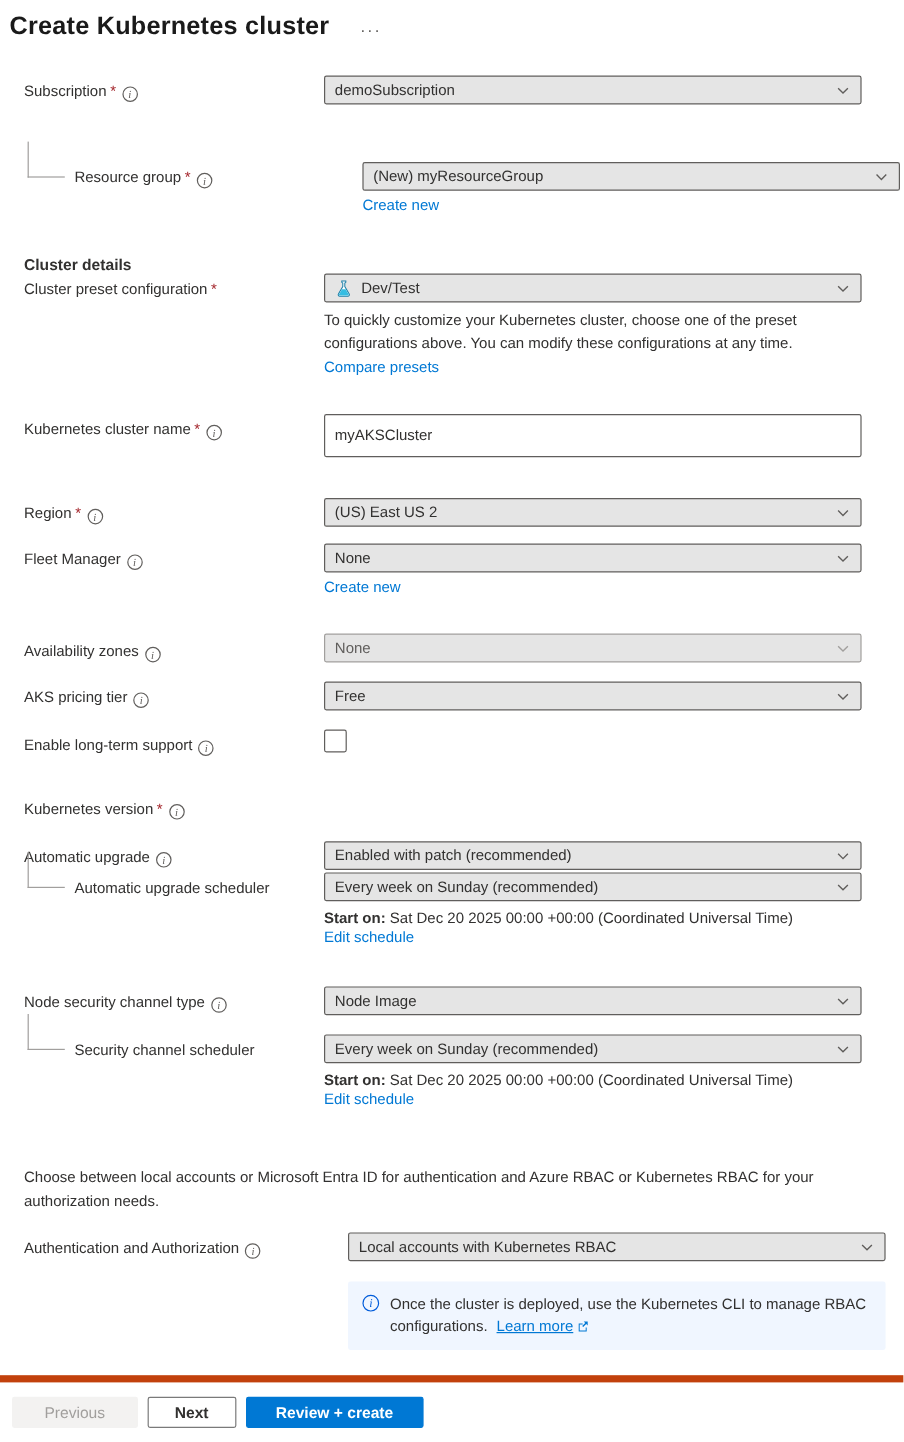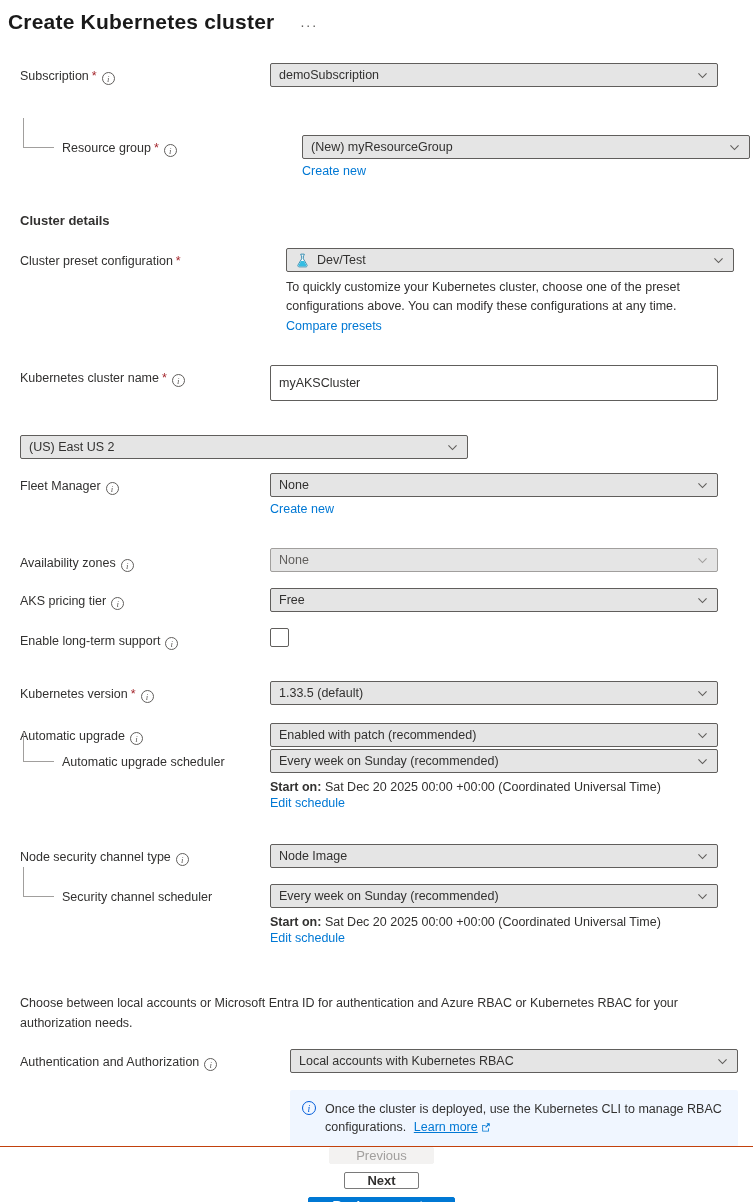--- a/index.html
+++ b/index.html
@@ -79,33 +79,33 @@
     font-size:10px; line-height:13px; text-align:center; font-style:italic;
     font-family:"Liberation Serif", serif;
   }
   .infobox .txt { font-size:12.5px; line-height:18px; color:#323130; }
   .infobox .link { text-decoration:underline; margin-left:4px; }
   .ext-icon { display:inline-block; vertical-align:-1px; margin-left:3px; }
 
   
   .footer {
     position:absolute; left:0; right:0; bottom:0; height:56px; background:#fff;
-    border-top:1px solid #c2410c; display:flex; align-items:center; padding-left:10px; gap:8px;flex-direction:column;
+    border-top:6px solid #c2410c; display:flex; align-items:center; padding-left:10px; gap:8px;
   }
   .btn { height:26px; font-size:13px; border-radius:2px; padding:0 18px;
          font-family:"Liberation Sans", sans-serif; cursor:pointer; border:1px solid transparent; }
   .btn-disabled { background:#f3f2f1; color:#a19f9d; border-color:#f3f2f1; cursor:default; padding:0 26px; }
   .btn-secondary { background:#fff; color:#323130; border-color:#7a7a7a; font-weight:700; padding:0 22px; }
   .btn-primary { background:#0078d4; color:#fff; border-color:#0078d4; font-weight:700; padding:0 24px; }
 
   
   #row-subscription   { margin-top:29px; }
   #row-resourcegroup  { margin-top:48px;gap:32px; }
   #heading-cluster    { margin-top:35px; }
-  #row-preset         { margin-top:20px;gap:16px; }
+  #row-preset         { margin-top:0; }
   #row-name           { margin-top:32px; }
   #row-region         { margin-top:34px; }
   #row-fleet          { margin-top:14px; }
   #row-zones          { margin-top:32px;align-items:flex-end; }
   #row-pricing        { margin-top:16px; }
   #row-lts            { margin-top:16px; }
   #row-version        { margin-top:31px; }
   #row-autoupgrade    { margin-top:18px; }
   #row-upgsched       { margin-top:2px; }
   #row-nodesec        { margin-top:34px; }
@@ -186,20 +186,23 @@
   <div class="frow" id="row-name">
     <div class="flabel">
       <span>Kubernetes cluster name</span><span class="req">*</span><span class="info-i">i</span>
     </div>
     <div class="fcontrol">
       <input class="textbox" type="text" value="myAKSCluster" style="">
     </div>
   </div>
 
   <div class="frow" id="row-region">
+    <div class="flabel">
+      <span>Region</span><span class="req">*</span><span class="info-i">i</span>
+    </div>
     <div class="fcontrol">
       <div class="dropdown">
         <span class="val">(US) East US 2</span>
         <span class="chev">
           <svg width="13" height="13" viewBox="0 0 16 16">
               <path d="M3 5.5l5 5 5-5" fill="none" stroke="#605e5c" stroke-width="1.4"></path>
             </svg>
         </span>
       </div>
     </div>
@@ -259,30 +262,20 @@
       <span>Enable long-term support</span><span class="info-i">i</span>
     </div>
     <div class="fcontrol">
       <div class="checkbox"></div>
     </div>
   </div>
 
   <div class="frow" id="row-version">
     <div class="flabel">
       <span>Kubernetes version</span><span class="req">*</span><span class="info-i">i</span>
-    </div>
-    <div class="fcontrol">
-      <div class="dropdown">
-        <span class="val">1.33.5 (default)</span>
-        <span class="chev">
-          <svg width="13" height="13" viewBox="0 0 16 16">
-              <path d="M3 5.5l5 5 5-5" fill="none" stroke="#605e5c" stroke-width="1.4"></path>
-            </svg>
-        </span>
-      </div>
     </div>
   </div>
 
   <div class="frow" id="row-autoupgrade">
     <div class="flabel">
       <span>Automatic upgrade</span><span class="info-i">i</span>
     </div>
     <div class="fcontrol">
       <div class="dropdown">
         <span class="val">Enabled with patch (recommended)</span>

